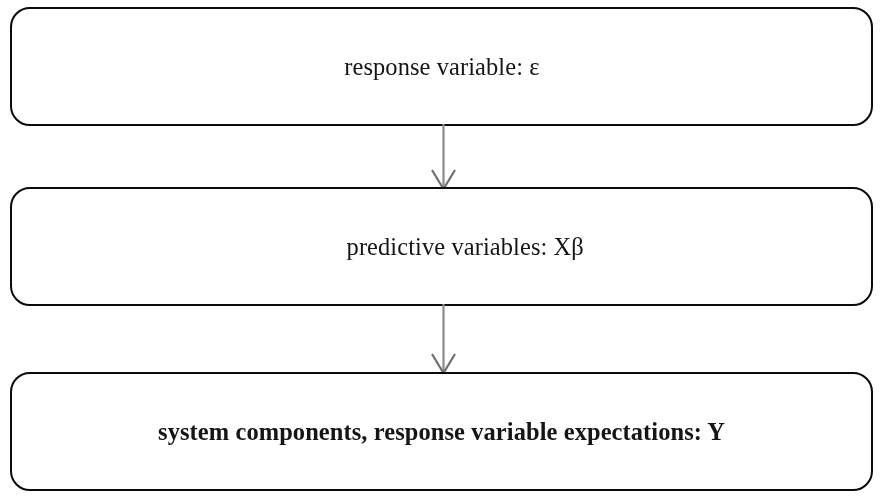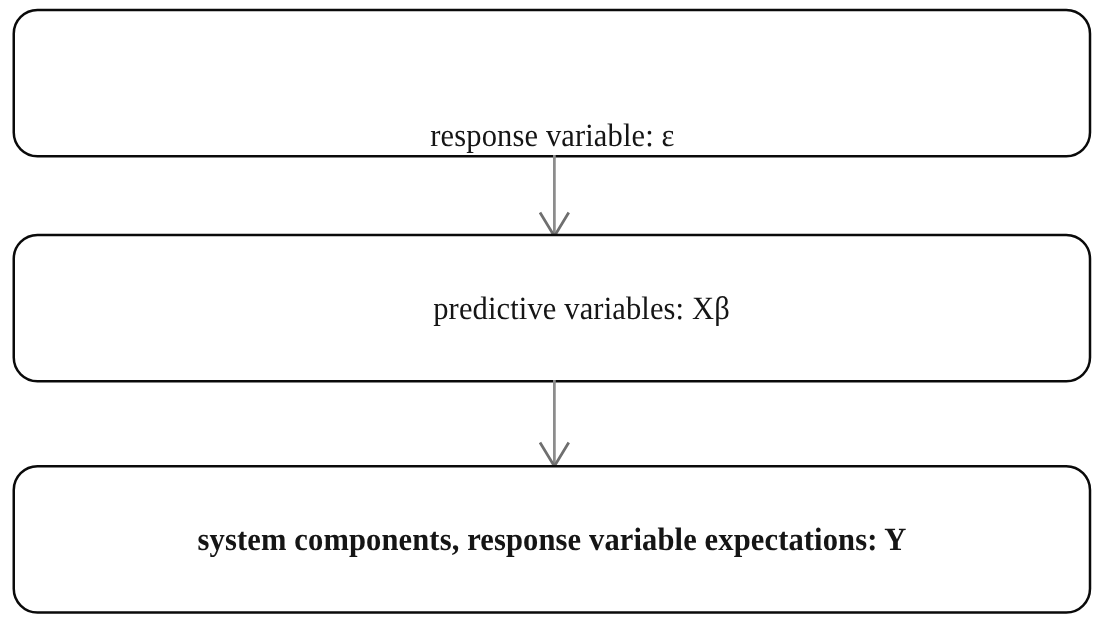--- a/index.html
+++ b/index.html
@@ -34,21 +34,21 @@
     font-family: "Liberation Serif", "DejaVu Serif", serif;
     font-size: 26px;
     line-height: 1.15;
     color: #151515;
     letter-spacing: 0.1px;
     transform: scaleX(0.94);
     transform-origin: center center;
     white-space: nowrap;
     text-align: center;
   }
-  #node-1 { top: 7px;   height: 119px; align-items: flex-end; }
+  #node-1 { top: 7px;   height: 119px; }
   #node-2 { top: 187px; height: 119px; padding-left: 48px; }
   #node-3 { top: 372px; height: 119px; font-weight: bold; }
 
   .connector {
     position: absolute;
     left: 404px;
     width: 80px;
     pointer-events: none;
   }
   #connector-1 { top: 124px; height: 66px; }

